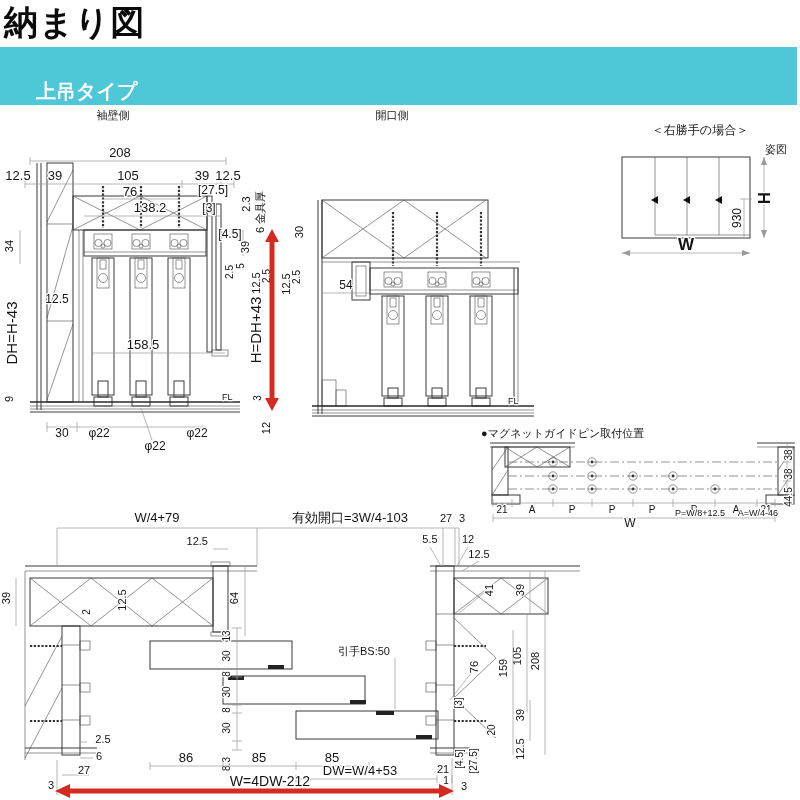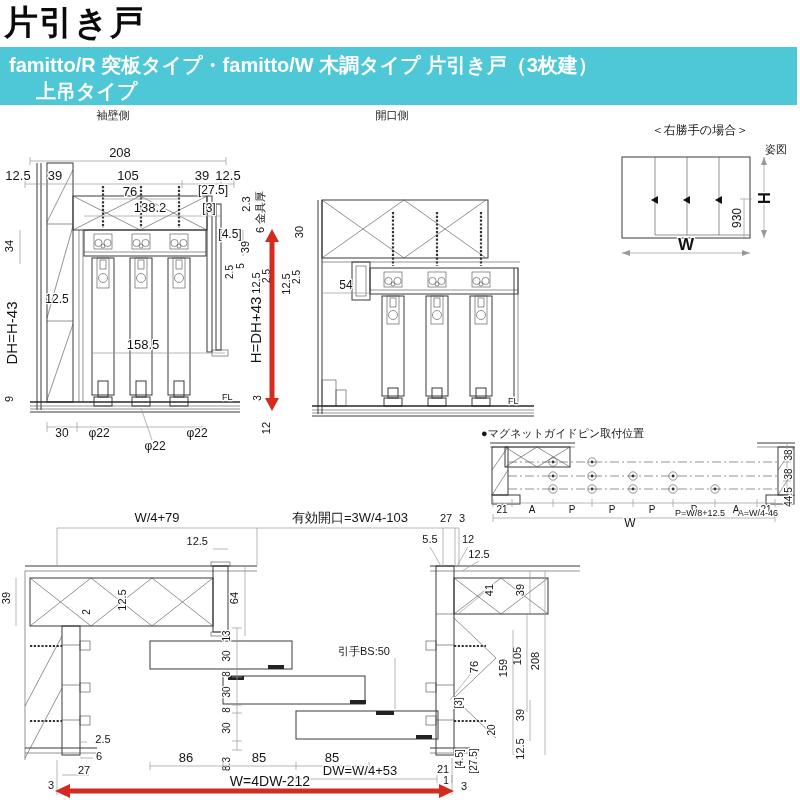--- a/index.html
+++ b/index.html
@@ -18,23 +18,22 @@
   .t9{font-size:9px;} .t10{font-size:10px;} .t11{font-size:11px;}
   .t13{font-size:13px;} .t14{font-size:14px;} .t15{font-size:15px;}
   .t16{font-size:17px;font-weight:bold;}
   .mid{text-anchor:middle;} .end{text-anchor:end;}
   .red{fill:#d42a20;}
   .redln{stroke:#d42a20;stroke-width:5;}
 </style>
 </head>
 <body>
 
-<div class="title">片引き戸</div>
+<div class="title">納まり図</div>
 <div class="banner">
-  <div class="l1">famitto/R 突板タイプ・famitto/W 木調タイプ 片引き戸（3枚建）</div>
   <div class="l2">上吊タイプ</div>
 </div>
 
 <svg width="800" height="800" viewBox="0 0 800 800">
   <defs>
     <pattern id="ph" patternUnits="userSpaceOnUse" width="5" height="5" patternTransform="rotate(45)">
       <rect width="5" height="5" fill="#fff"></rect>
       <line x1="0" y1="0" x2="0" y2="5" stroke="#707070" stroke-width="1.1"></line>
     </pattern>
     <g id="hanger">

